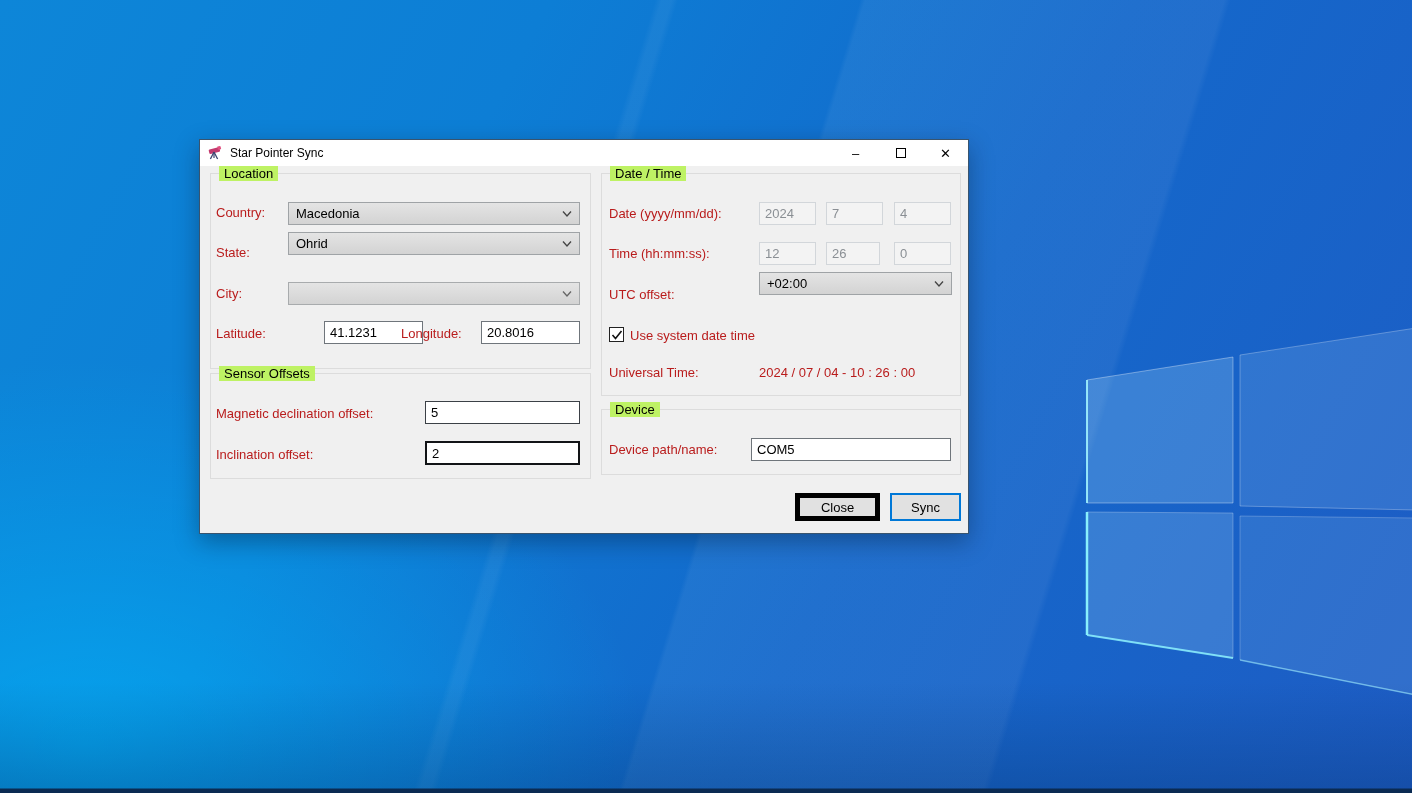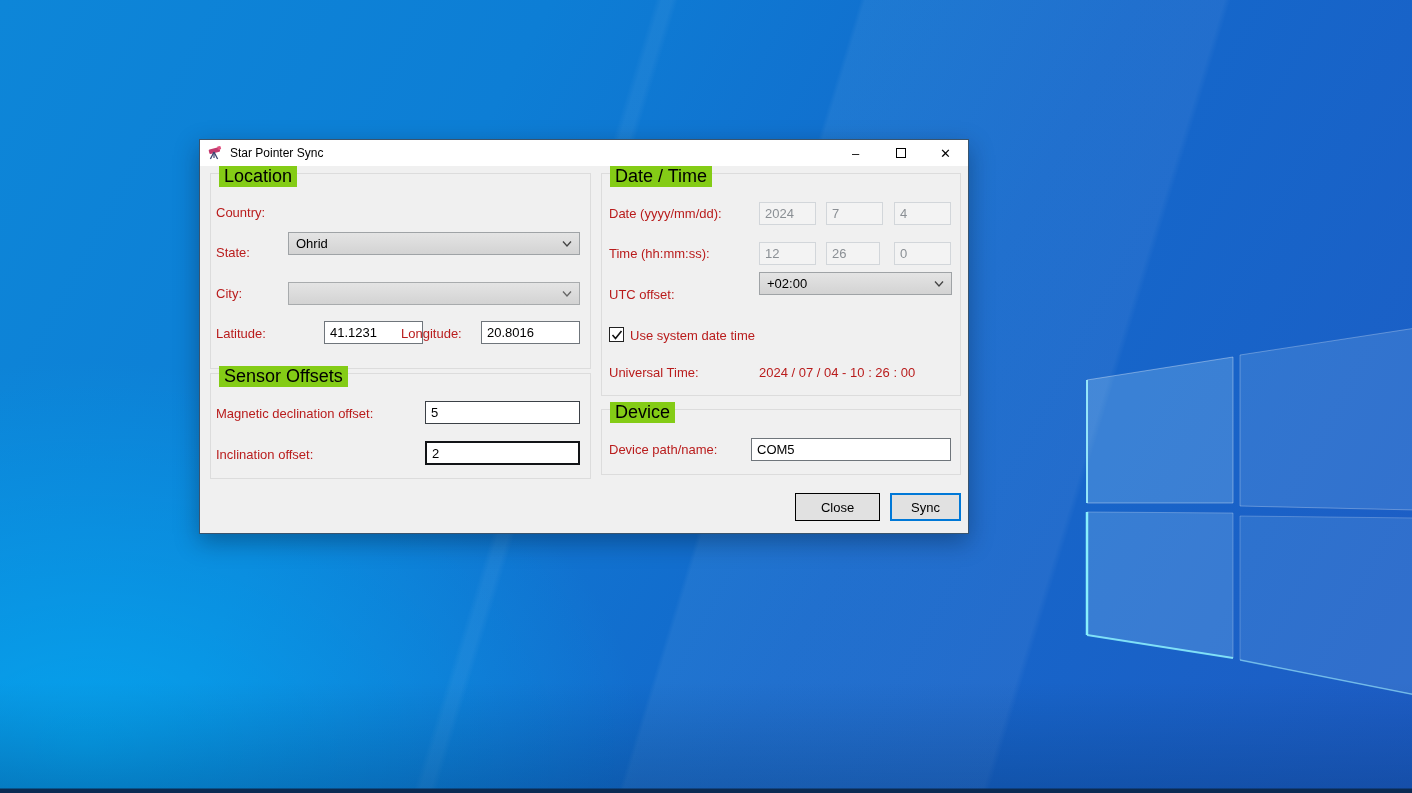--- a/index.html
+++ b/index.html
@@ -29,21 +29,21 @@
   .title-icon { position:absolute; left:7px; top:5px; width:16px; height:16px; }
   .title-text { position:absolute; left:30px; top:6px; font-size:12px; color:#000; white-space:nowrap; }
   .win-btn { position:absolute; top:0; width:45px; height:26px; display:flex; align-items:center; justify-content:center; color:#000; cursor:default; }
   .win-btn.min { right:90px; font-size:13px; }
   .win-btn.max { right:45px; }
   .win-btn.close { right:0; font-size:13px; }
   .max-box { width:10px; height:10px; border:1px solid #000; display:block; }
 
   
   .group { position:absolute; border:1px solid #dcdcdc; }
-  .legend { position:absolute; top:-8px; left:8px; background:#84cc16; padding:0 5px; font-size:18px; white-space:nowrap; }
+  .legend { position:absolute; top:-8px; left:8px; background:#bef264; padding:0 5px; font-size:13px; white-space:nowrap; }
 
   .lbl { position:absolute; white-space:nowrap; font-size:13px; color:#b91c1c; }
 
   
   .combo {
     position:absolute; height:23px;
     background:linear-gradient(#e4e4e4, #d3d3d3);
     border:1px solid #9fa3a6;
     display:flex; align-items:center;
     padding-left:7px; font-size:13px; color:#000; cursor:default;
@@ -58,21 +58,21 @@
   .tb.dark { border:1px solid #3b4046; }
   .tb.focus { border:2px solid #121417; height:24px; }
   .tb.dis { background:#f3f3f3; border:1px solid #d2d6da; color:#8a8f94; }
 
   
   .chk-box { position:absolute; width:15px; height:15px; background:#fff; border:1px solid #222; }
   .chk-box svg { position:absolute; left:1px; top:1px; }
 
   
   .btn {
-    position:absolute; height:28px; background:#e1e1e1; border:1px solid #000000;
+    position:absolute; height:28px; background:#e1e1e1; border:5px solid #000000;
     font-family:"Liberation Sans", sans-serif; font-size:13px; color:#000;
     display:flex; align-items:center; justify-content:center; cursor:default;
   }
   .btn.default { border:2px solid #0078d7; }
 </style>
 </head>
 <body>
 
 <div class="desktop">
   <svg class="logo-svg" viewBox="0 0 340 380">
@@ -110,20 +110,26 @@
     </div>
     <div class="win-btn close">
       <span>✕</span>
     </div>
   </div>
 
   <div class="group" style="left:10px; top:33px; width:381px; height:196px;">
     <span class="legend">Location</span>
   </div>
   <span class="lbl" style="left:16px; top:65px;">Country:</span>
+  <div class="combo" style="left:88px; top:62px; width:292px;">
+    <span>Macedonia</span>
+    <svg class="chev" viewBox="0 0 10 8">
+      <polyline points="1,1.5 5,6 9,1.5" fill="none" stroke="#444" stroke-width="1.3"></polyline>
+    </svg>
+  </div>
   <span class="lbl" style="left:16px; top:105px;">State:</span>
   <div class="combo" style="left:88px; top:92px; width:292px;">
     <span>Ohrid</span>
     <svg class="chev" viewBox="0 0 10 8">
       <polyline points="1,1.5 5,6 9,1.5" fill="none" stroke="#444" stroke-width="1.3"></polyline>
     </svg>
   </div>
   <span class="lbl" style="left:16px; top:146px;">City:</span>
   <div class="combo" style="left:88px; top:142px; width:292px; border-color:#a8abad;">
     <span></span>

